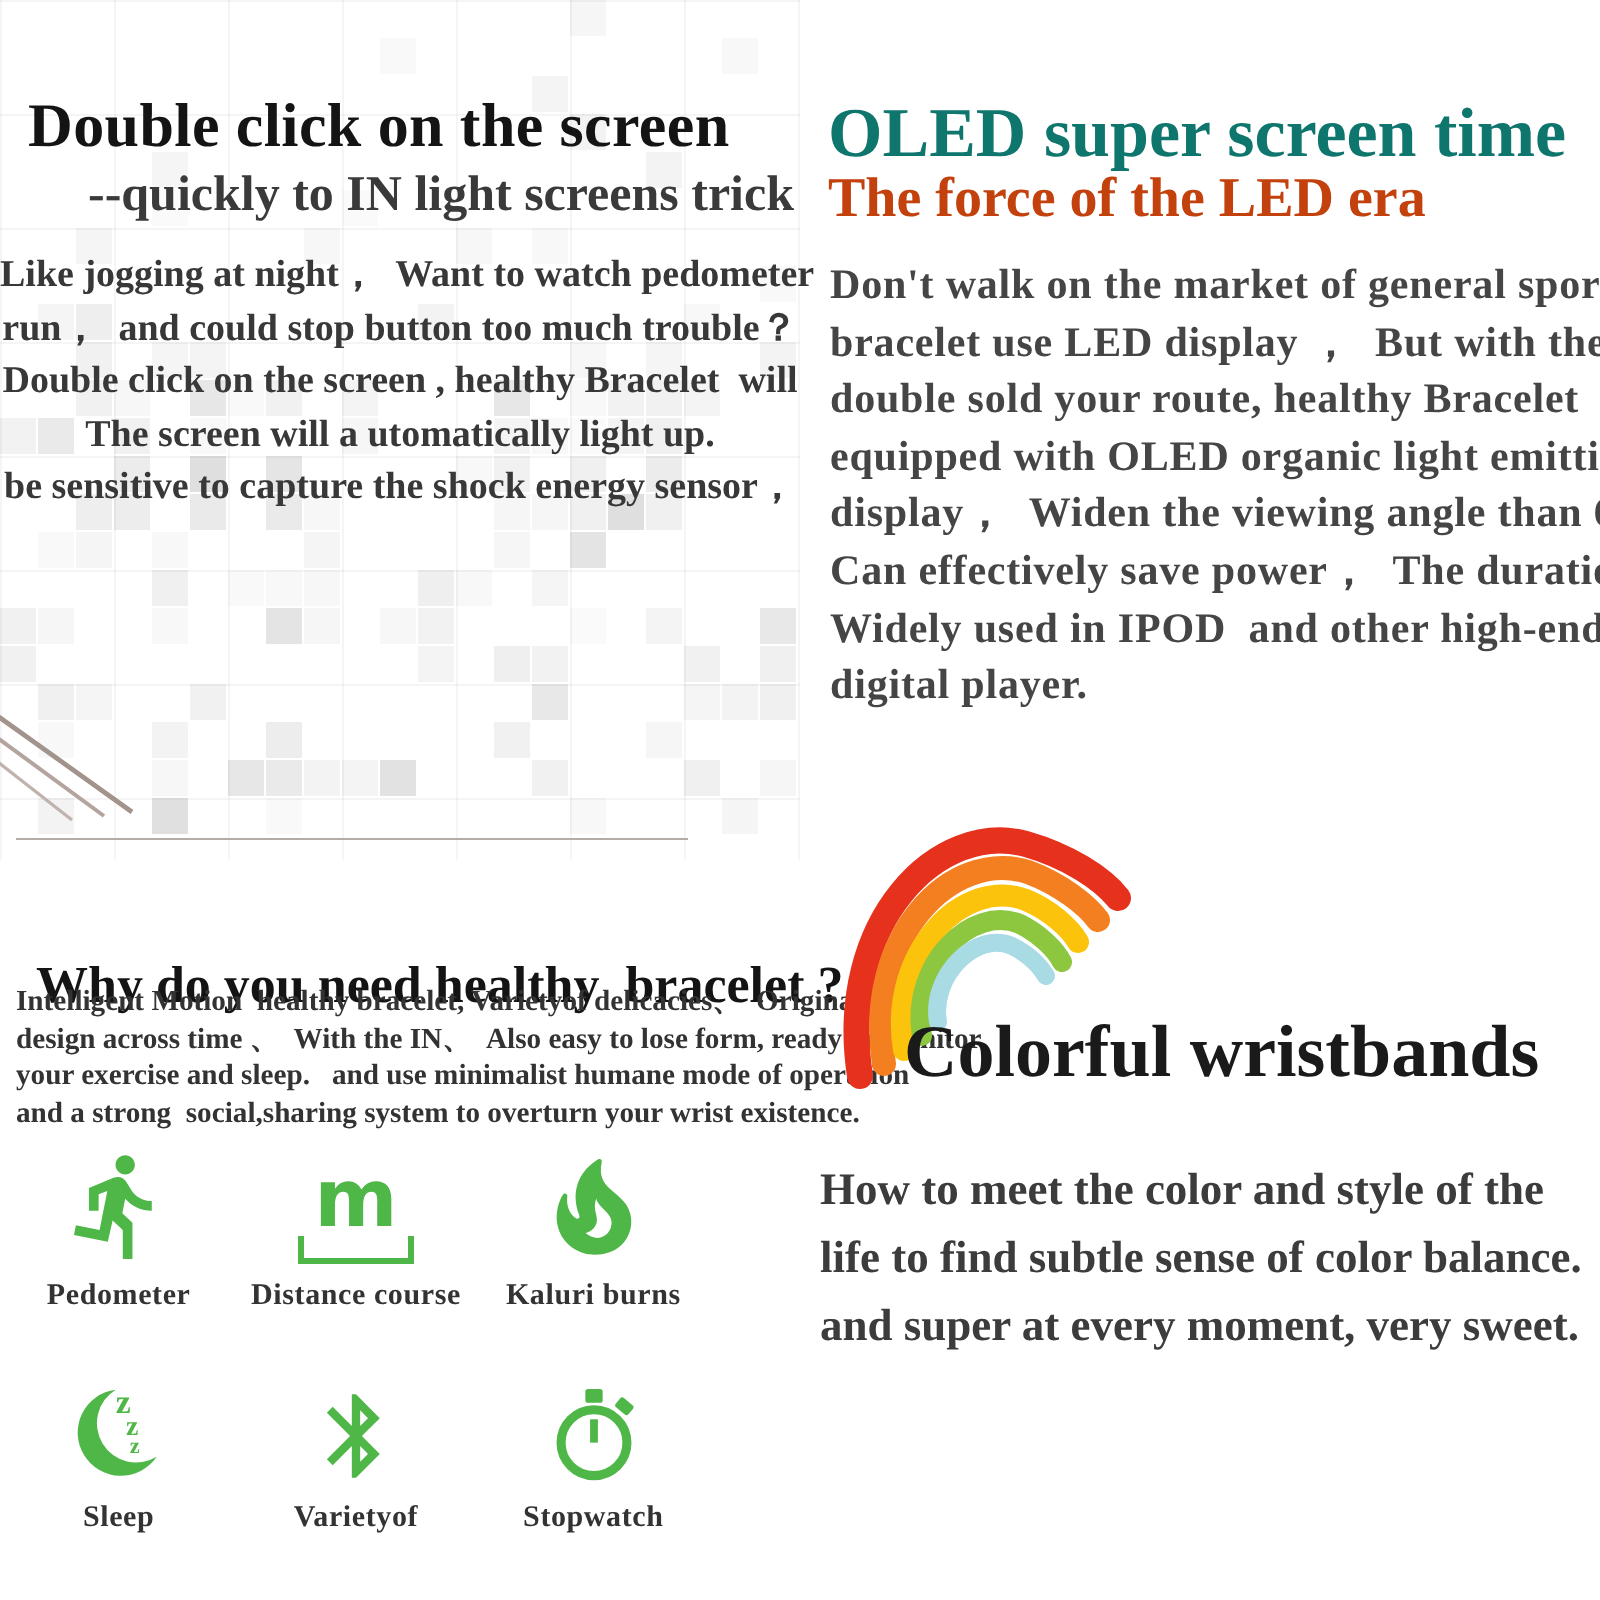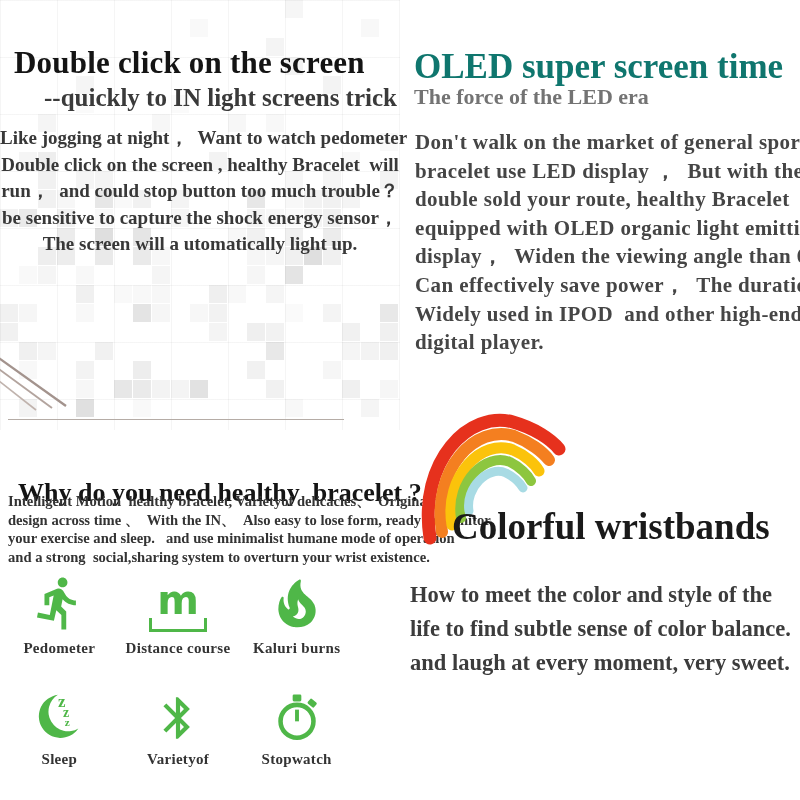--- a/index.html
+++ b/index.html
@@ -19,21 +19,21 @@
   #mosaic{position:absolute;left:0;top:0;width:100%;height:100%;overflow:hidden;}
   .sq{position:absolute;width:18px;height:18px;background:#000;}
   #q1-title{position:absolute;left:14px;top:24px;font-size:31px;color:#141414;letter-spacing:0.2px;}
   #q1-subtitle{position:absolute;left:44px;top:84px;font-size:25px;color:#3a3a3a;}
   #q1-body{position:absolute;left:0;top:125px;width:400px;text-align:center;font-size:19px;line-height:26.5px;color:#383838;}
   #q1-diagonals{position:absolute;left:0;top:350px;}
   #q1-divider{position:absolute;left:8px;top:419px;width:336px;height:1px;background:#b5aca6;}
   
   #q2{position:absolute;left:400px;top:0;width:400px;height:430px;}
   #q2-title{position:absolute;left:14px;top:24px;font-size:35px;color:#0f766e;}
-  #q2-subtitle{position:absolute;left:14px;top:84px;font-size:22px;color:#737373;}
+  #q2-subtitle{position:absolute;left:14px;top:84px;font-size:28px;color:#c2410c;}
   #q2-body{position:absolute;left:15px;top:128px;font-size:21px;line-height:28.6px;color:#454545;letter-spacing:0.4px;}
   
   #q3{position:absolute;left:0;top:430px;width:400px;height:370px;}
   #q3-title{position:absolute;left:18px;top:26px;font-size:26px;color:#141414;white-space:pre;}
   #q3-body{position:absolute;left:8px;top:62px;font-size:14.6px;line-height:18.6px;color:#333;}
   #features{position:absolute;left:0;top:132px;width:356px;display:grid;grid-template-columns:repeat(3,1fr);row-gap:16px;}
   .feat{display:flex;flex-direction:column;align-items:center;justify-content:flex-end;height:95px;}
   .feat-icon{height:64px;display:flex;align-items:flex-end;justify-content:center;margin-bottom:8px;}
   .feat-label{font-size:15px;color:#333;letter-spacing:0.3px;white-space:pre;}
   .m-glyph{font-family:"DejaVu Sans",sans-serif;font-weight:bold;font-size:40px;line-height:30px;color:#4fb748;}
@@ -200,24 +200,24 @@
         <div class="sq" style="left: 380px; top: 304px; opacity: 0.046;"></div>
         <div class="sq" style="left: 323px; top: 228px; opacity: 0.036;"></div>
         <div class="sq" style="left: 323px; top: 247px; opacity: 0.059;"></div>
         <div class="sq" style="left: 323px; top: 209px; opacity: 0.035;"></div>
         <div class="sq" style="left: 95px; top: 228px; opacity: 0.055;"></div>
       </div>
     <h1 id="q1-title">Double click on the screen</h1>
     <div id="q1-subtitle">--quickly to IN light screens trick</div>
     <div id="q1-body">
       <div class="line">Like jogging at night，  Want to watch pedometer</div>
+      <div class="line">run，  and could stop button too much trouble？</div>
       <div class="line">Double click on the screen , healthy Bracelet  will</div>
-      <div class="line">run，  and could stop button too much trouble？</div>
+      <div class="line">The screen will a utomatically light up.</div>
       <div class="line">be sensitive to capture the shock energy sensor，</div>
-      <div class="line">The screen will a utomatically light up.</div>
     </div>
     <svg id="q1-diagonals" width="80" height="62" viewBox="0 0 80 62">
       <line x1="-4" y1="6" x2="66" y2="56" stroke="#a3938d" stroke-width="2.4"></line>
       <line x1="-8" y1="14" x2="52" y2="58" stroke="#b3a49e" stroke-width="2"></line>
       <line x1="-10" y1="24" x2="36" y2="60" stroke="#c0b3ad" stroke-width="1.6"></line>
     </svg>
     <div id="q1-divider"></div>
   </section>
 
   <section id="q2">
@@ -315,17 +315,17 @@
       <path d="M12 130 C 0 52, 52 2, 95 14 C 116 20, 133 31, 141 41" fill="none" stroke-width="13" stroke-linecap="round" stroke="#e6311d"></path>
       <path d="M24 124 C 14 60, 58 16, 96 28 C 112 34, 125 44, 131 52" fill="none" stroke-width="12" stroke-linecap="round" stroke="#f47f20"></path>
       <path d="M34 117 C 26 68, 64 30, 95 42 C 107 47, 117 56, 121 63" fill="none" stroke-width="11" stroke-linecap="round" stroke="#fbc30b"></path>
       <path d="M43 110 C 37 74, 68 44, 92 54 C 102 59, 110 67, 113 73" fill="none" stroke-width="10" stroke-linecap="round" stroke="#8dc63f"></path>
       <path d="M51 103 C 47 80, 70 57, 88 65 C 96 69, 102 75, 105 80" fill="none" stroke-width="9" stroke-linecap="round" stroke="#a8dbe4"></path>
     </svg>
     <h1 id="q4-title">Colorful wristbands</h1>
     <div id="q4-body">
       <div class="line">How to meet the color and style of the</div>
       <div class="line">life to find subtle sense of color balance.</div>
-      <div class="line">and laugh at every moment, very sweet.</div>
+      <div class="line">and super at every moment, very sweet.</div>
     </div>
   </section>
 
 </div>
 
 </body></html>

